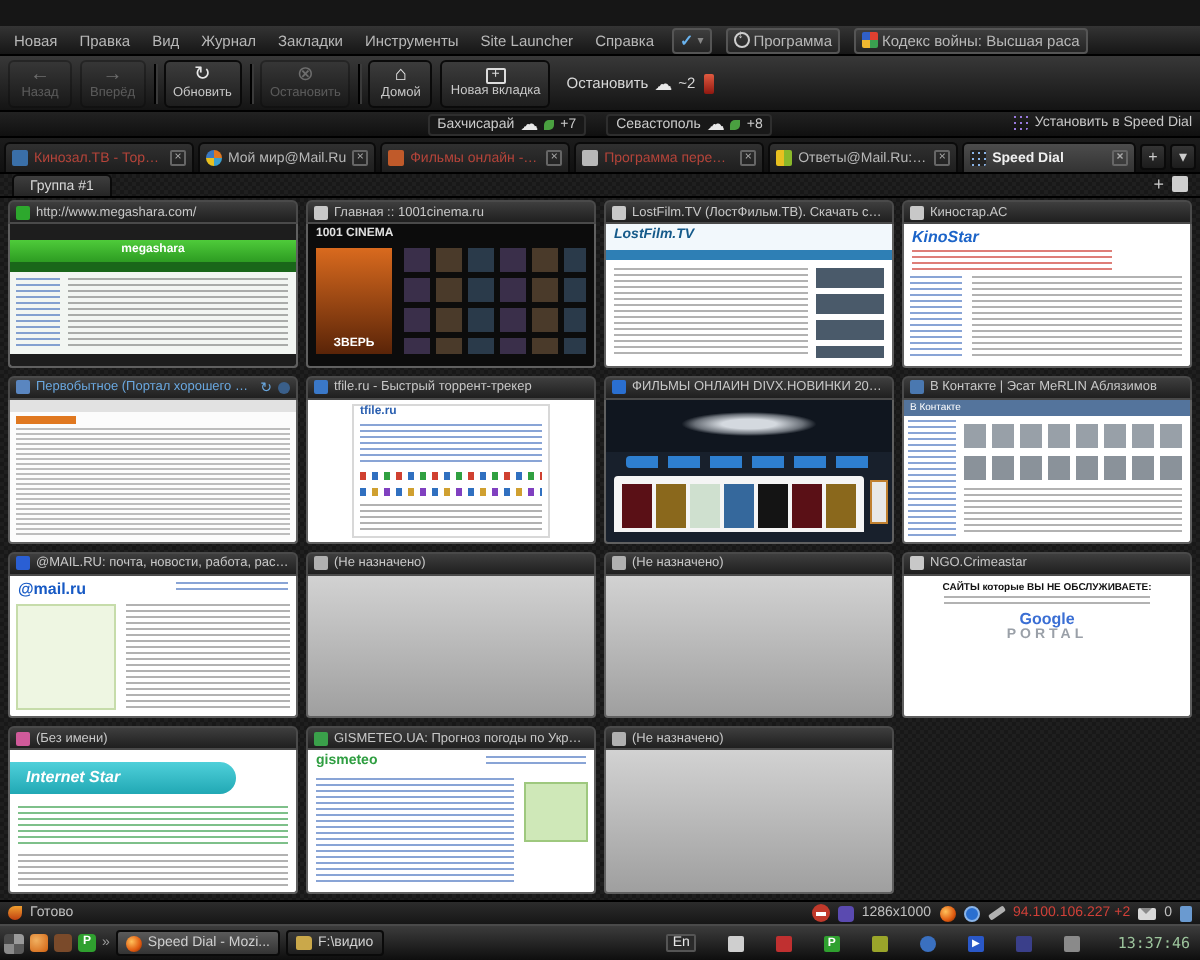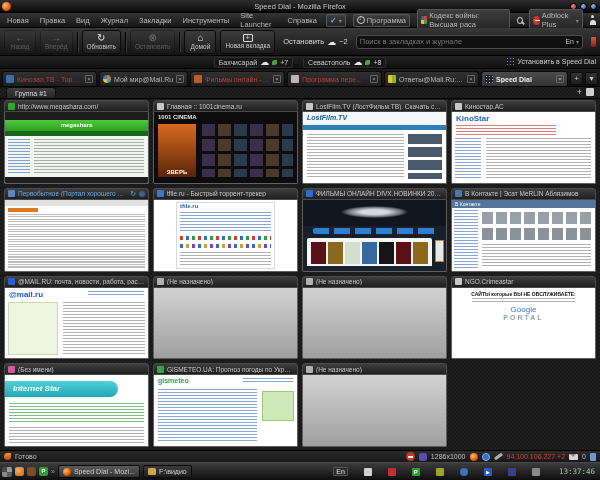--- a/index.html
+++ b/index.html
@@ -104,21 +104,21 @@
 .c-poster{left:4px;top:12px;width:38px;bottom:6px;background:linear-gradient(#d96a1e,#5a2408)}
 .c-poster span{position:absolute;bottom:2px;left:0;right:0;text-align:center;color:#fff;font-weight:bold;font-size:6px}
 .c-grid{left:48px;right:4px;top:12px;bottom:6px;background:repeating-linear-gradient(180deg,transparent 0 12px,#0c0c0c 12px 15px),repeating-linear-gradient(90deg,#3a2f4a 0 13px,#0c0c0c 13px 16px,#4a3a2a 16px 29px,#0c0c0c 29px 32px,#2a3a4a 32px 45px,#0c0c0c 45px 48px)}
 .th-lost{background:#fff}
 .l-head{top:0;left:0;right:0;height:13px;background:#f2f8fc}
 .l-brand{top:2px;left:4px;color:#155a8a;font-weight:bold;font-style:italic;font-size:7px}
 .l-nav{top:13px;left:0;right:0;height:5px;background:#2e7fb5}
 .l-body{top:22px;left:4px;right:42px;bottom:4px}
 .l-imgs{top:22px;right:4px;width:34px;bottom:4px;background:repeating-linear-gradient(180deg,#4a5a6a 0 10px,#fff 10px 13px)}
 .th-kino{background:#fff}
-.k-brand{top:2px;left:4px;color:#1c64c8;font-weight:bold;font-size:8px}
+.k-brand{top:2px;left:4px;color:#1c64c8;font-weight:bold;font-style:italic;font-size:8px}
 .k-red{top:13px;left:4px;width:70%;height:10px}
 .k-side{left:3px;top:26px;width:26px;bottom:3px}
 .k-main{left:34px;right:4px;top:26px;bottom:3px}
 .th-forum{background:#fcfcfc}
 .f-top{top:0;left:0;right:0;height:6px;background:#e2e2e2}
 .f-acc{top:8px;left:3px;width:30px;height:4px;background:#e07820}
 .f-body{left:3px;right:3px;top:14px;bottom:3px;background-image:repeating-linear-gradient(180deg,rgba(0,0,0,.25) 0 1px,transparent 1px 2.5px)}
 .th-tfile{background:#fff}
 .tf-col{left:22px;right:22px;top:2px;bottom:2px;border:1px solid #d8d8d8;background:#fff}
 .tf-logo{top:3px;left:26px;color:#2a5fb0;font-weight:bold;font-size:6px}
@@ -142,21 +142,21 @@
 .th-mail{background:#fff}
 .mm-brand{top:2px;left:4px;color:#1659c4;font-weight:bold;font-size:8px}
 .mm-nav{top:3px;right:4px;width:56px;height:4px}
 .mm-left{left:3px;top:14px;width:50px;bottom:3px;background:#eef6e2;border:1px solid #c6dcaa}
 .mm-right{left:58px;right:3px;top:14px;bottom:3px}
 .th-empty{background:linear-gradient(180deg,#d2d2d2,#9f9f9f)}
 .th-crime{background:#fff;text-align:center}
 .cr-l1{margin-top:3px;font-weight:bold;font-size:5px;color:#111}
 .cr-fill{height:6px;margin:1px 20px}
 .cr-brand{font-weight:bold;font-style:italic;font-size:9px;color:#2244cc;text-shadow:1px 1px 0 #99b4e8}
-.cr-g{font-weight:normal;font-size:8px;color:#3b6fd4;margin-top:0}
+.cr-g{font-weight:bold;font-size:8px;color:#3b6fd4;margin-top:0}
 .cr-portal{font-weight:bold;font-size:7px;color:#9aa0a8;letter-spacing:2px}
 .th-istar{background:#fff}
 .i-band{top:6px;left:0;right:30px;height:16px;background:linear-gradient(#4fd0da,#21a8b4);border-radius:0 8px 8px 0}
 .i-brand{top:9px;left:8px;color:#fff;font-weight:bold;font-style:italic;font-size:8px}
 .i-green{left:4px;right:4px;top:28px;height:20px}
 .i-gray{left:4px;right:4px;top:52px;bottom:3px}
 .th-gis{background:#fff}
 .g-brand{top:2px;left:4px;font-weight:bold;font-size:7px;color:#2f9e41}
 .g-nav{top:3px;right:4px;width:50px;height:4px}
 .g-tbl{left:4px;right:40px;top:14px;bottom:4px}
@@ -194,29 +194,20 @@
 .t4{background:#9aa52a}.t5{background:#3a70c0;border-radius:50%}
 .t6{background:#2a58c8;color:#fff;font-size:5px;line-height:8px;text-align:center}
 .t7{background:#3a3f8a}.t8{background:#8a8a8a}
 .clock{font-size:7.5px;color:#9cc49c;padding:0 3px;font-family:"DejaVu Sans Mono",monospace}
 </style>
 </head>
 <body>
 
 <div class="screen">
 
-  <div class="titlebar tex">
-    <span class="fforb"></span>
-    <span class="ttext">Speed Dial - Mozilla Firefox</span>
-    <span class="winbtns">
-      <span class="wb r"></span>
-      <span class="wb b"></span>
-      <span class="wb b"></span>
-    </span>
-  </div>
 
   <div class="menubar tex">
     <span class="menuitem">Новая</span>
     <span class="menuitem">Правка</span>
     <span class="menuitem">Вид</span>
     <span class="menuitem">Журнал</span>
     <span class="menuitem">Закладки</span>
     <span class="menuitem">Инструменты</span>
     <span class="menuitem">Site Launcher</span>
     <span class="menuitem">Справка</span>
@@ -225,29 +216,20 @@
       <span class="caret">▾</span>
     </span>
     <span class="mbtn">
       <span class="ringicon"></span>
       <span>Программа</span>
     </span>
     <span class="mbtn">
       <span class="feedicon"></span>
       <span>Кодекс войны: Высшая раса</span>
     </span>
-    <span class="mright">
-      <span class="mag"></span>
-      <span class="mbtn">
-        <span class="abicon"></span>
-        <span>Adblock Plus</span>
-        <span class="caret">▾</span>
-      </span>
-      <span class="person"></span>
-    </span>
   </div>
 
   <div class="navbar tex">
     <span class="navbtn dim">
       <span class="nico">←</span>
       <span>Назад</span>
     </span>
     <span class="navbtn dim">
       <span class="nico">→</span>
       <span>Вперёд</span>
@@ -268,27 +250,20 @@
       <span>Домой</span>
     </span>
     <span class="navbtn">
       <span class="newtabico">+</span>
       <span>Новая вкладка</span>
     </span>
     <span class="weatherchip">
       <span>Остановить</span>
       <span class="cloud">☁</span>
       <span>~2</span>
-    </span>
-    <span class="searchwrap">
-      <input placeholder="Поиск в закладках и журнале" style="">
-      <span class="langchip">
-        <span>En</span>
-        <span class="caret">▾</span>
-      </span>
     </span>
     <span class="redflag"></span>
   </div>
 
   <div class="weatherbar tex">
     <span class="wcity">
       <span>Бахчисарай</span>
       <span class="cloud">☁</span>
       <span class="leaf"></span>
       <span>+7</span>

